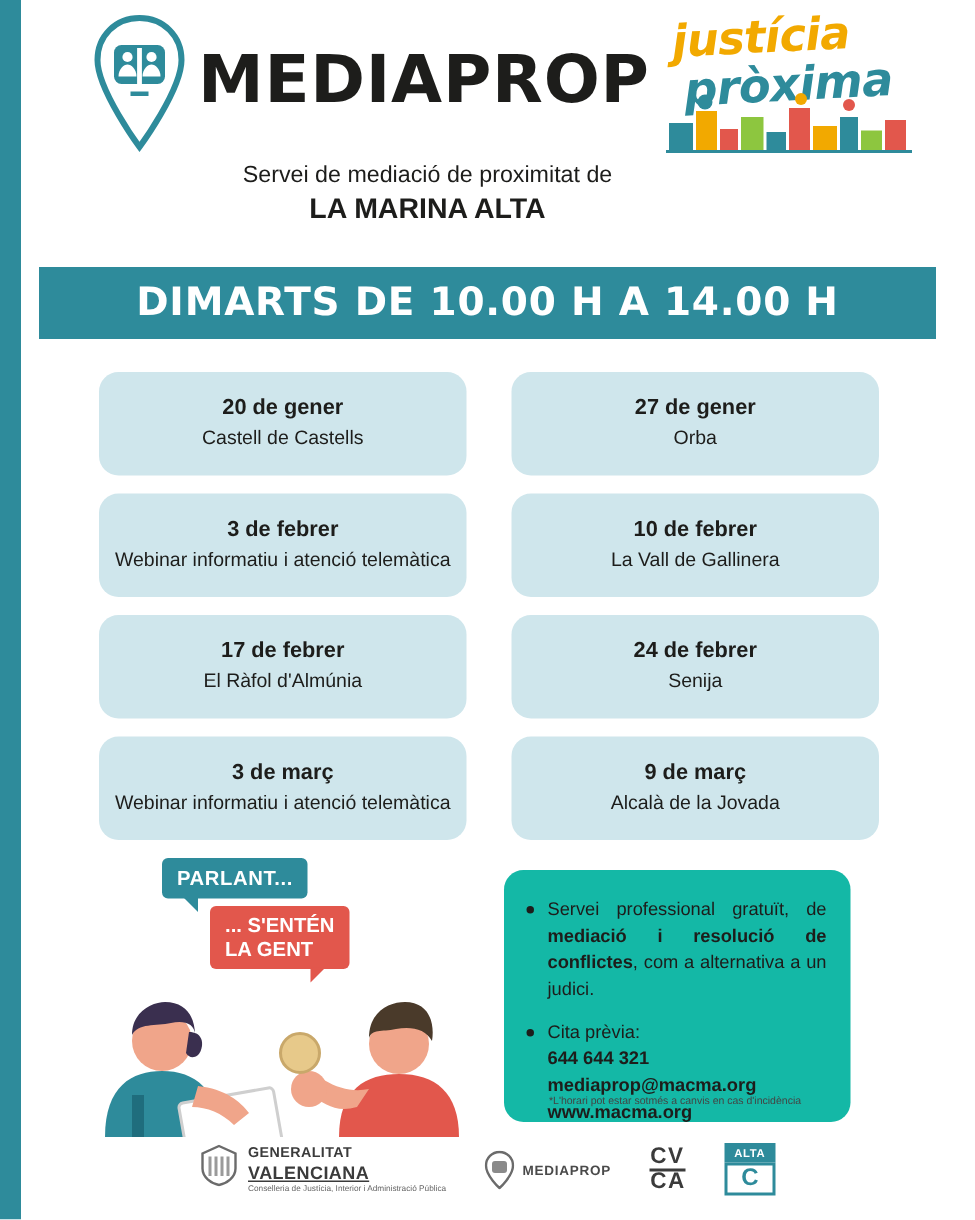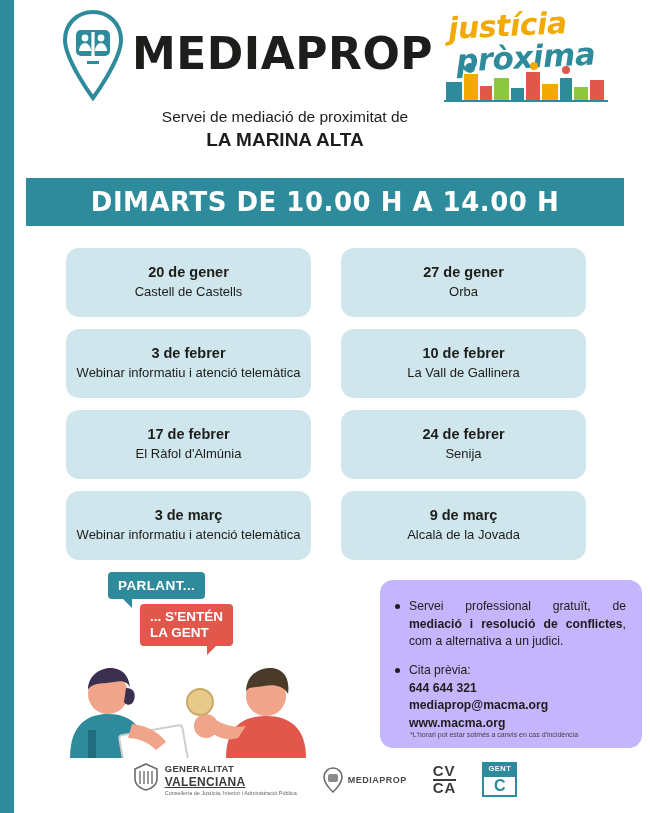--- a/index.html
+++ b/index.html
@@ -130,25 +130,24 @@
   .card .place {
     font-size: 13px;
     color: #1d1d1b;
     text-align: center;
     line-height: 1.25;
   }
   
   .info {
     position: absolute;
     left: 336px; top: 580px;
-    width: 262px; height: 168px;
-    background: #c4b5fd;
+    width: 231px; height: 168px;
+    background: #14b8a6;
     border-radius: 13px;
     padding: 18px 16px 12px 14px;
-    margin-left: 44px;
   }
   .info ul { list-style: none; }
   .info li {
     position: relative;
     padding-left: 15px;
     font-size: 12.2px;
     color: #1d1d1b;
     line-height: 1.45;
     margin-bottom: 11px;
   }
@@ -397,18 +396,18 @@
       </svg>
       <span class="mp-foot-text">MEDIAPROP</span>
     </div>
 
     <div class="cvca">
       <div class="u">CV</div>
       <div>CA</div>
     </div>
 
     <div class="macma">
-      <div class="top">GENT</div>
+      <div class="top">ALTA</div>
       <div class="bot">C</div>
     </div>
   </div>
 
 </div>
 
 </body></html>

